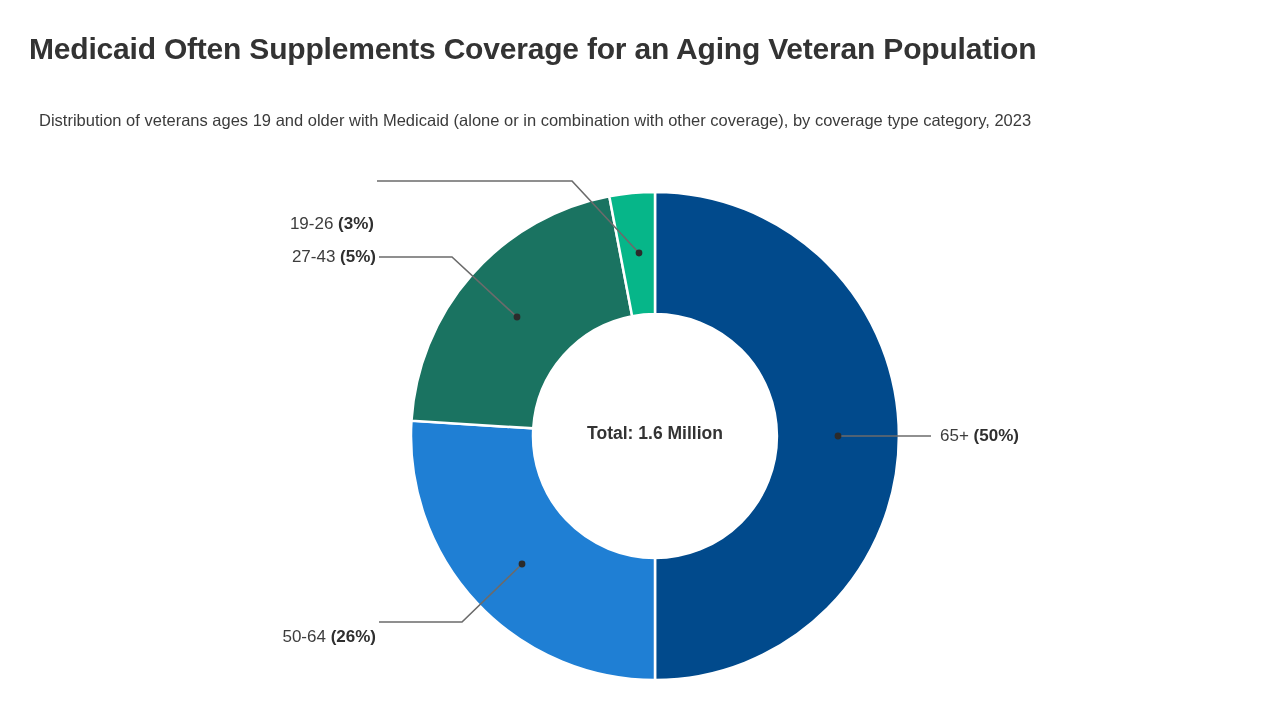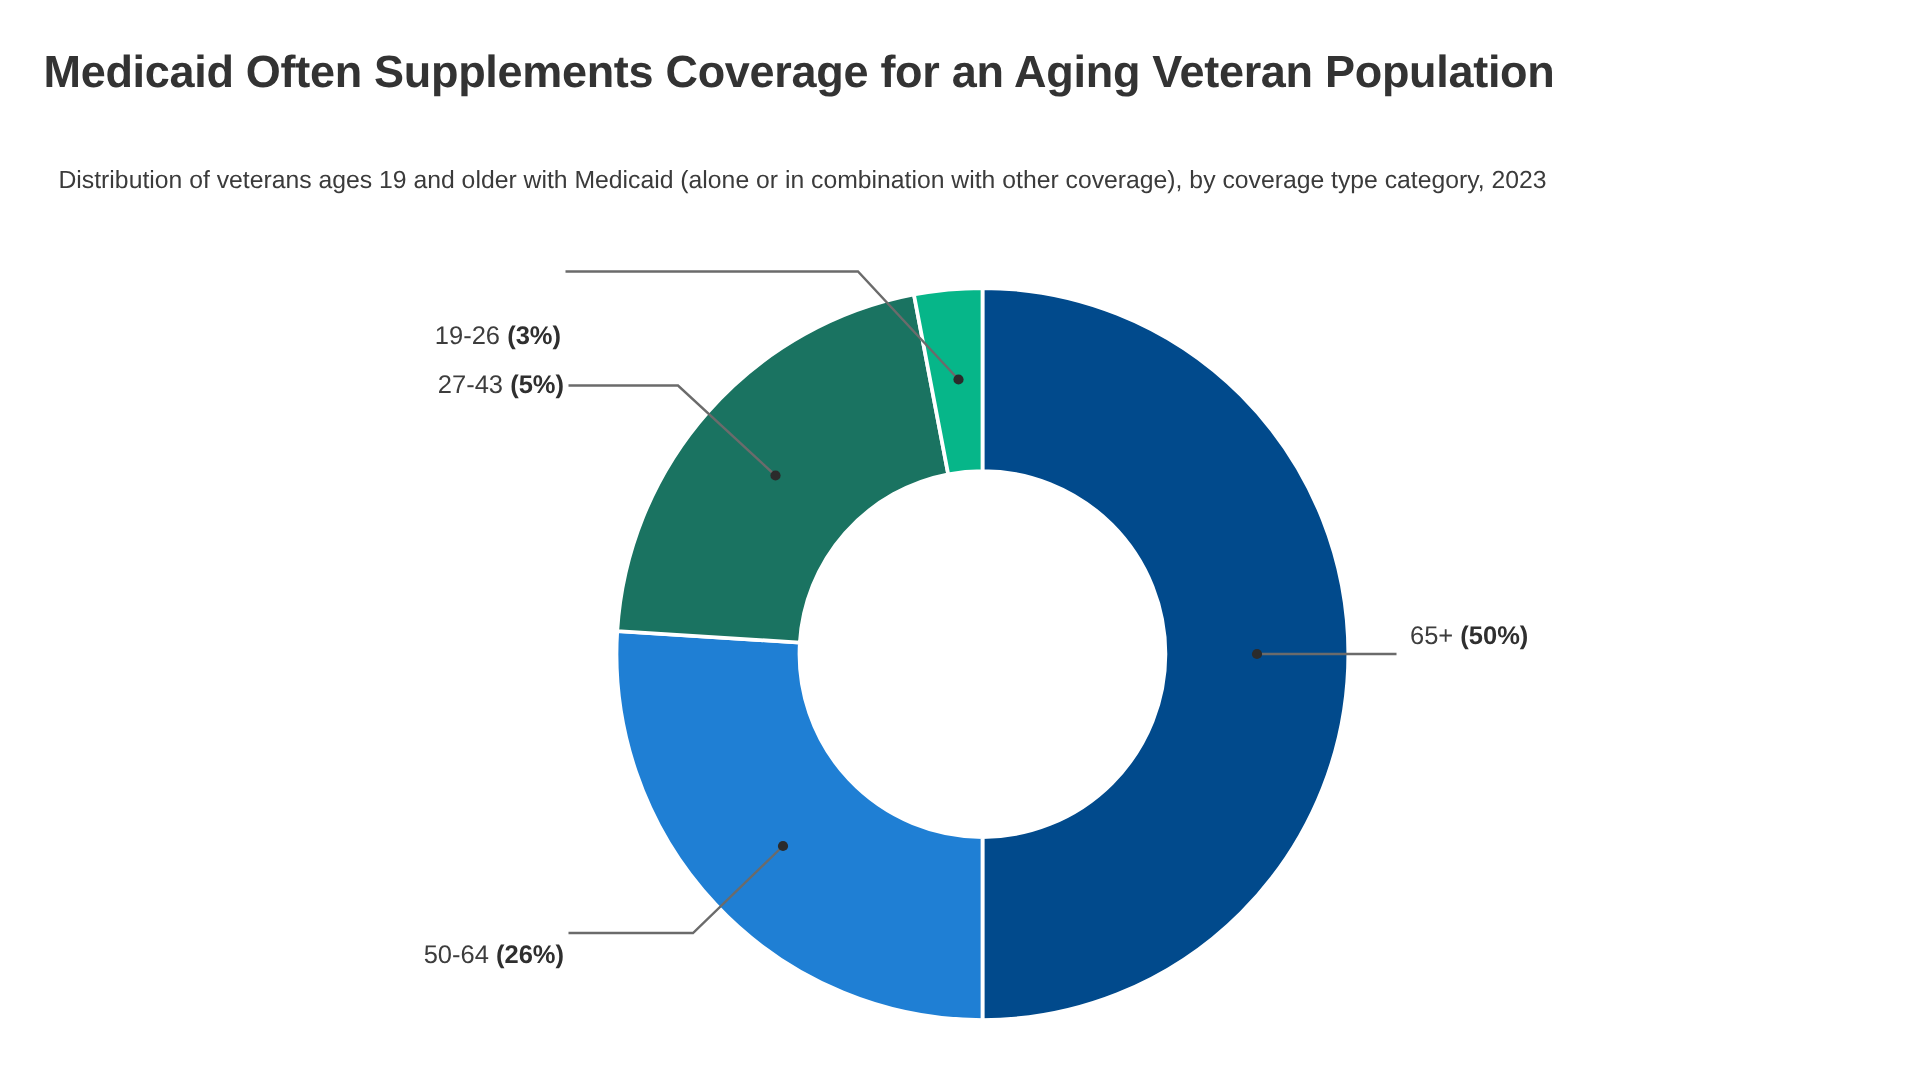--- a/index.html
+++ b/index.html
@@ -106,21 +106,21 @@
   }
   #label-50-64 {
     left: 258px;
     top: 612px;
     text-align: right;
     width: 118px;
     margin-top: 16px;
   }
   #label-65 {
     left: 940px;
-    top: 415px;
+    top: 427px;
     text-align: left;
     width: 120px;
   }
 </style>
 </head>
 <body>
 
 <div id="chart-page">
 
   <div id="chart-title">Medicaid Often Supplements Coverage for an Aging Veteran Population</div>
@@ -145,20 +145,21 @@
       <polyline id="leader-27-49" points="379,257 452,257 517,317" fill="none" stroke="#6b6b6b" stroke-width="1.6"></polyline>
       <circle cx="517" cy="317" r="3.4" fill="#2b2b2b"></circle>
 
       <polyline id="leader-50-64" points="379,622 462,622 522,564" fill="none" stroke="#6b6b6b" stroke-width="1.6"></polyline>
       <circle cx="522" cy="564" r="3.4" fill="#2b2b2b"></circle>
 
       <polyline id="leader-65-plus" points="838,436 931,436" fill="none" stroke="#6b6b6b" stroke-width="1.6"></polyline>
       <circle cx="838" cy="436" r="3.4" fill="#2b2b2b"></circle>
     </svg>
 
+    <div id="donut-center-total">Total: 1.6 Million</div>
 
     <div id="label-19-26" class="callout-label">
       <span class="cat">19-26 </span><span class="pct">(3%)</span>
     </div>
 
     <div id="label-27-49" class="callout-label">
       <span class="cat">27-43 </span><span class="pct">(5%)</span>
     </div>
 
     <div id="label-50-64" class="callout-label">

